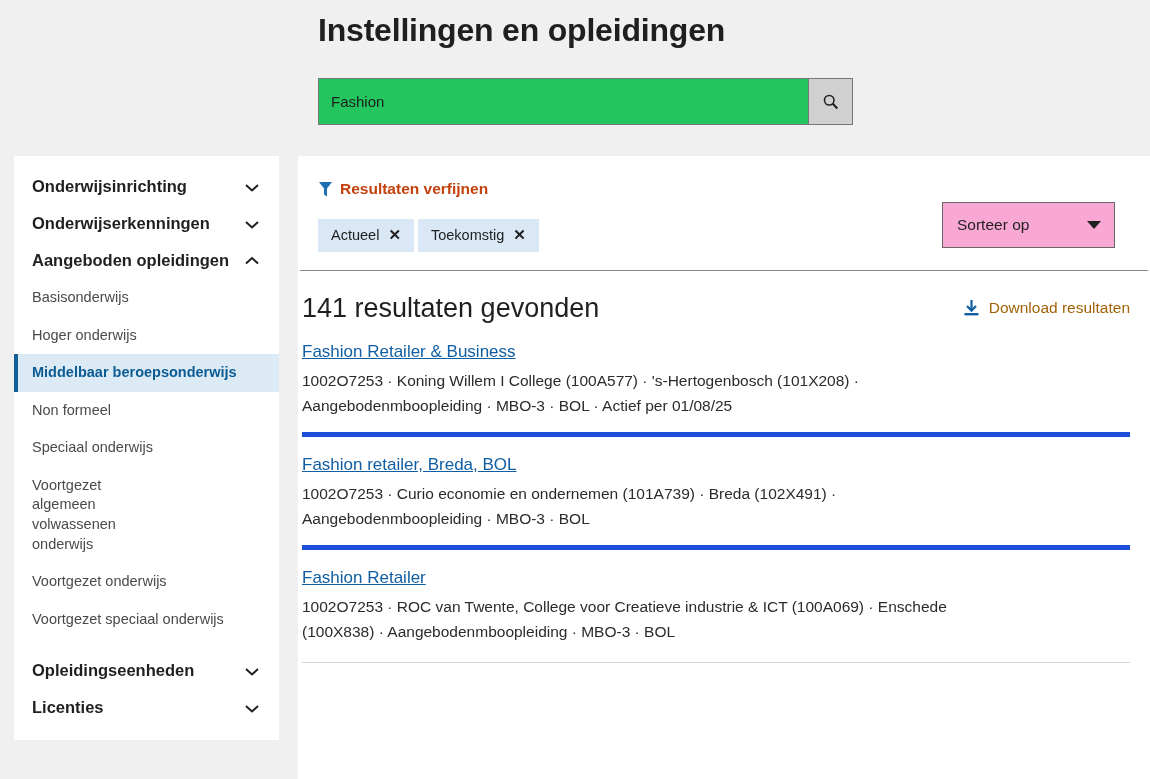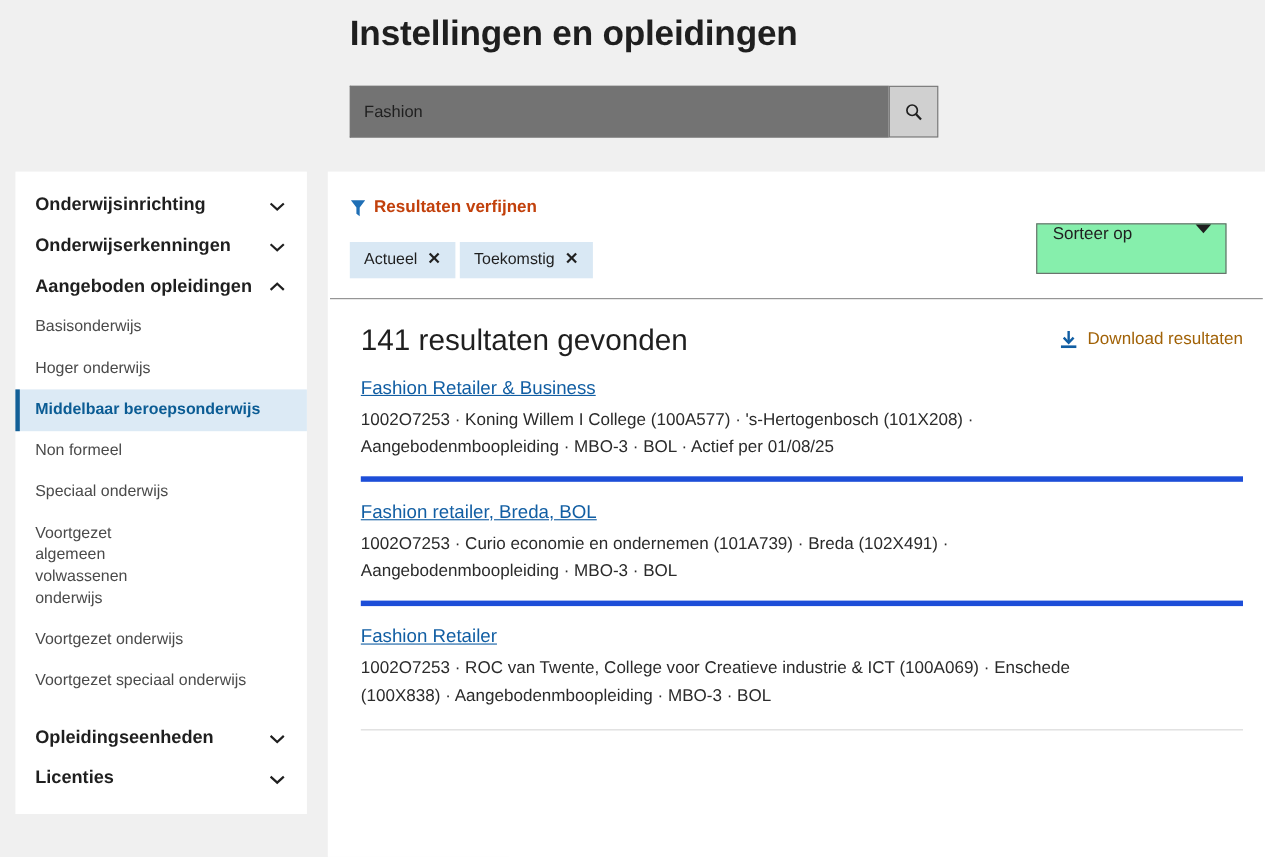--- a/index.html
+++ b/index.html
@@ -15,21 +15,21 @@
   
   .header { position: absolute; left: 318px; top: 0; width: 832px; }
   .page-title {
     font-size: 32px; font-weight: bold; color: #1f1f1f;
     margin: 0; padding-top: 12px; letter-spacing: -0.2px;
   }
   .search-row { display: flex; margin-top: 29px; }
   .search-input {
     width: 490px; height: 47px;
     border: 1px solid #767676; border-right: none;
-    background: #737373; font-size: 15px;
+    background: #22c55e; font-size: 15px;
     padding: 15px 12px; color: #1f1f1f;
     font-family: "Liberation Sans", sans-serif;
   }
   .search-btn {
     width: 45px; height: 47px;
     background: #d0d0d0; border: 1px solid #767676;
     display: flex; align-items: center; justify-content: center;
     cursor: pointer; padding: 0;
   }
 
@@ -76,34 +76,34 @@
   .chips { display: flex; gap: 4px; }
   .chip {
     background: #d9e8f4; color: #1f1f1f;
     font-size: 14.5px; padding: 8px 13px 9px 13px;
     display: inline-flex; align-items: center; gap: 9px;
     cursor: pointer;
   }
   .chip-x { font-size: 15px; font-weight: bold; line-height: 1; }
   .sortbox {
     width: 173px; height: 46px; border: 1px solid #666;
-    background: #86efac; display: flex; 
+    background: #f9a8d4; display: flex; align-items: center;
     justify-content: space-between; padding: 0 13px 0 14px;
     cursor: pointer; margin-right: 15px; margin-top: -17px;
   }
   .sortbox .sort-label { font-size: 15.5px; color: #1f1f1f; }
   .caret {
     width: 0; height: 0;
     border-left: 7px solid transparent; border-right: 7px solid transparent;
     border-top: 8px solid #1f1f1f;
   }
   .panel-divider { height: 1px; background: #8a8a8a; margin: 0 2px; }
 
   
-  .results { padding: 22px 20px 0 30px; }
+  .results { padding: 22px 20px 0 4px; }
   .results-head {
     display: flex; align-items: baseline; justify-content: space-between;
   }
   .results-count { font-size: 27px; color: #1f1f1f; }
   .download-link {
     display: inline-flex; gap: 9px;
     color: #a16207; font-size: 15.5px; font-weight: normal; cursor: pointer;
   }
   .result { padding: 18px 0 14px 0; }
   .result:first-of-type { padding-top: 24px; }

